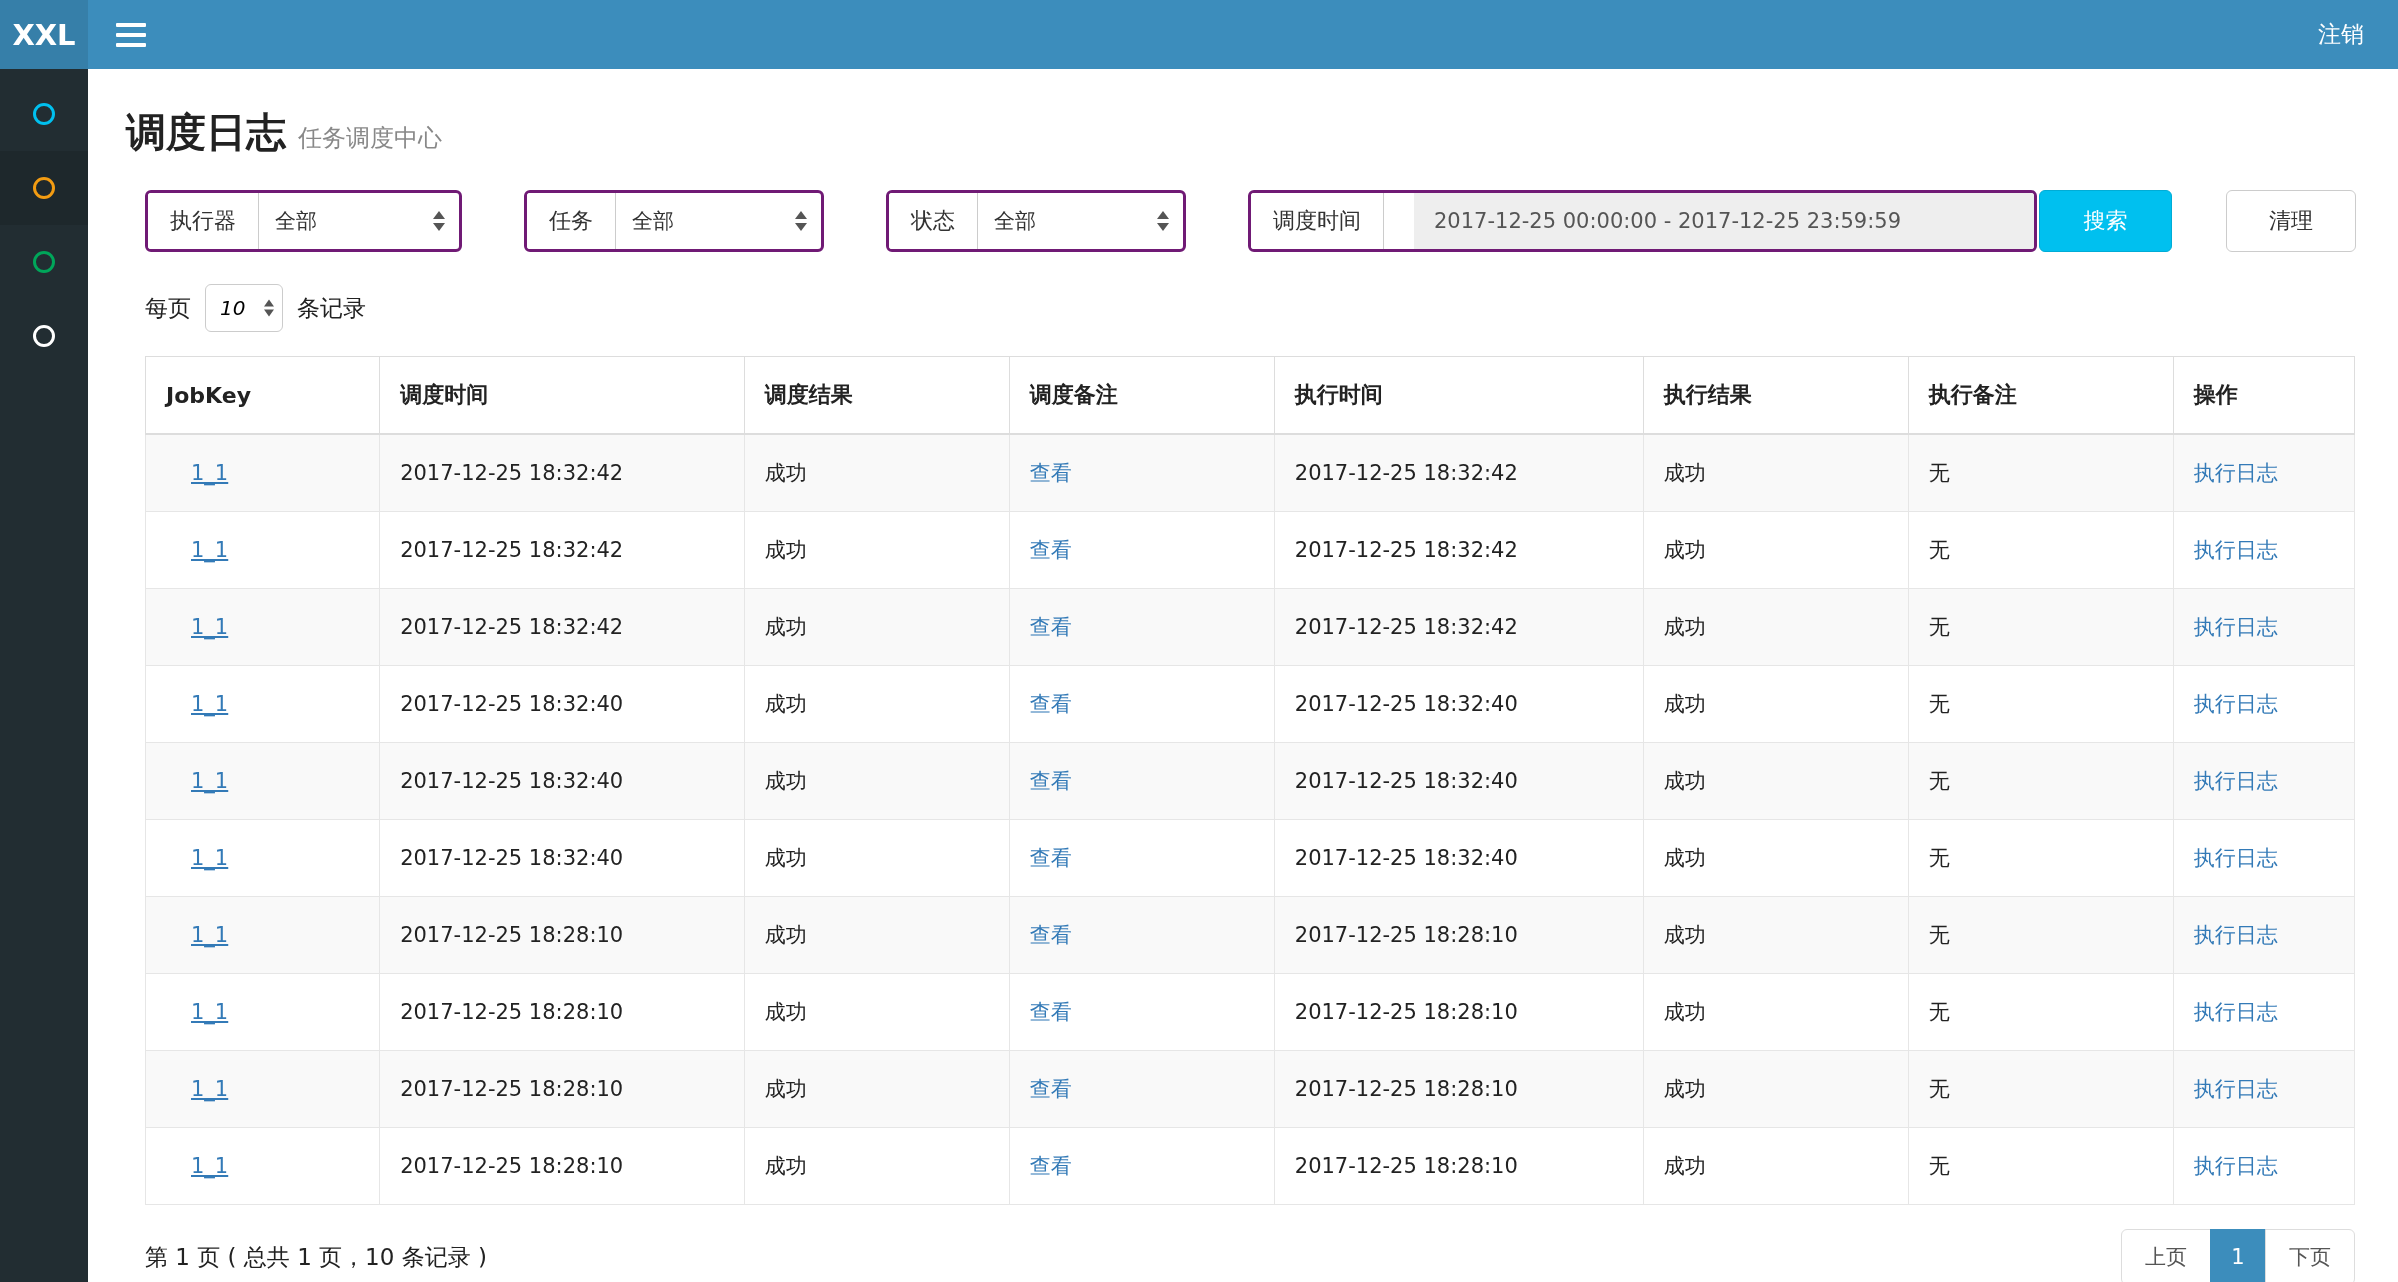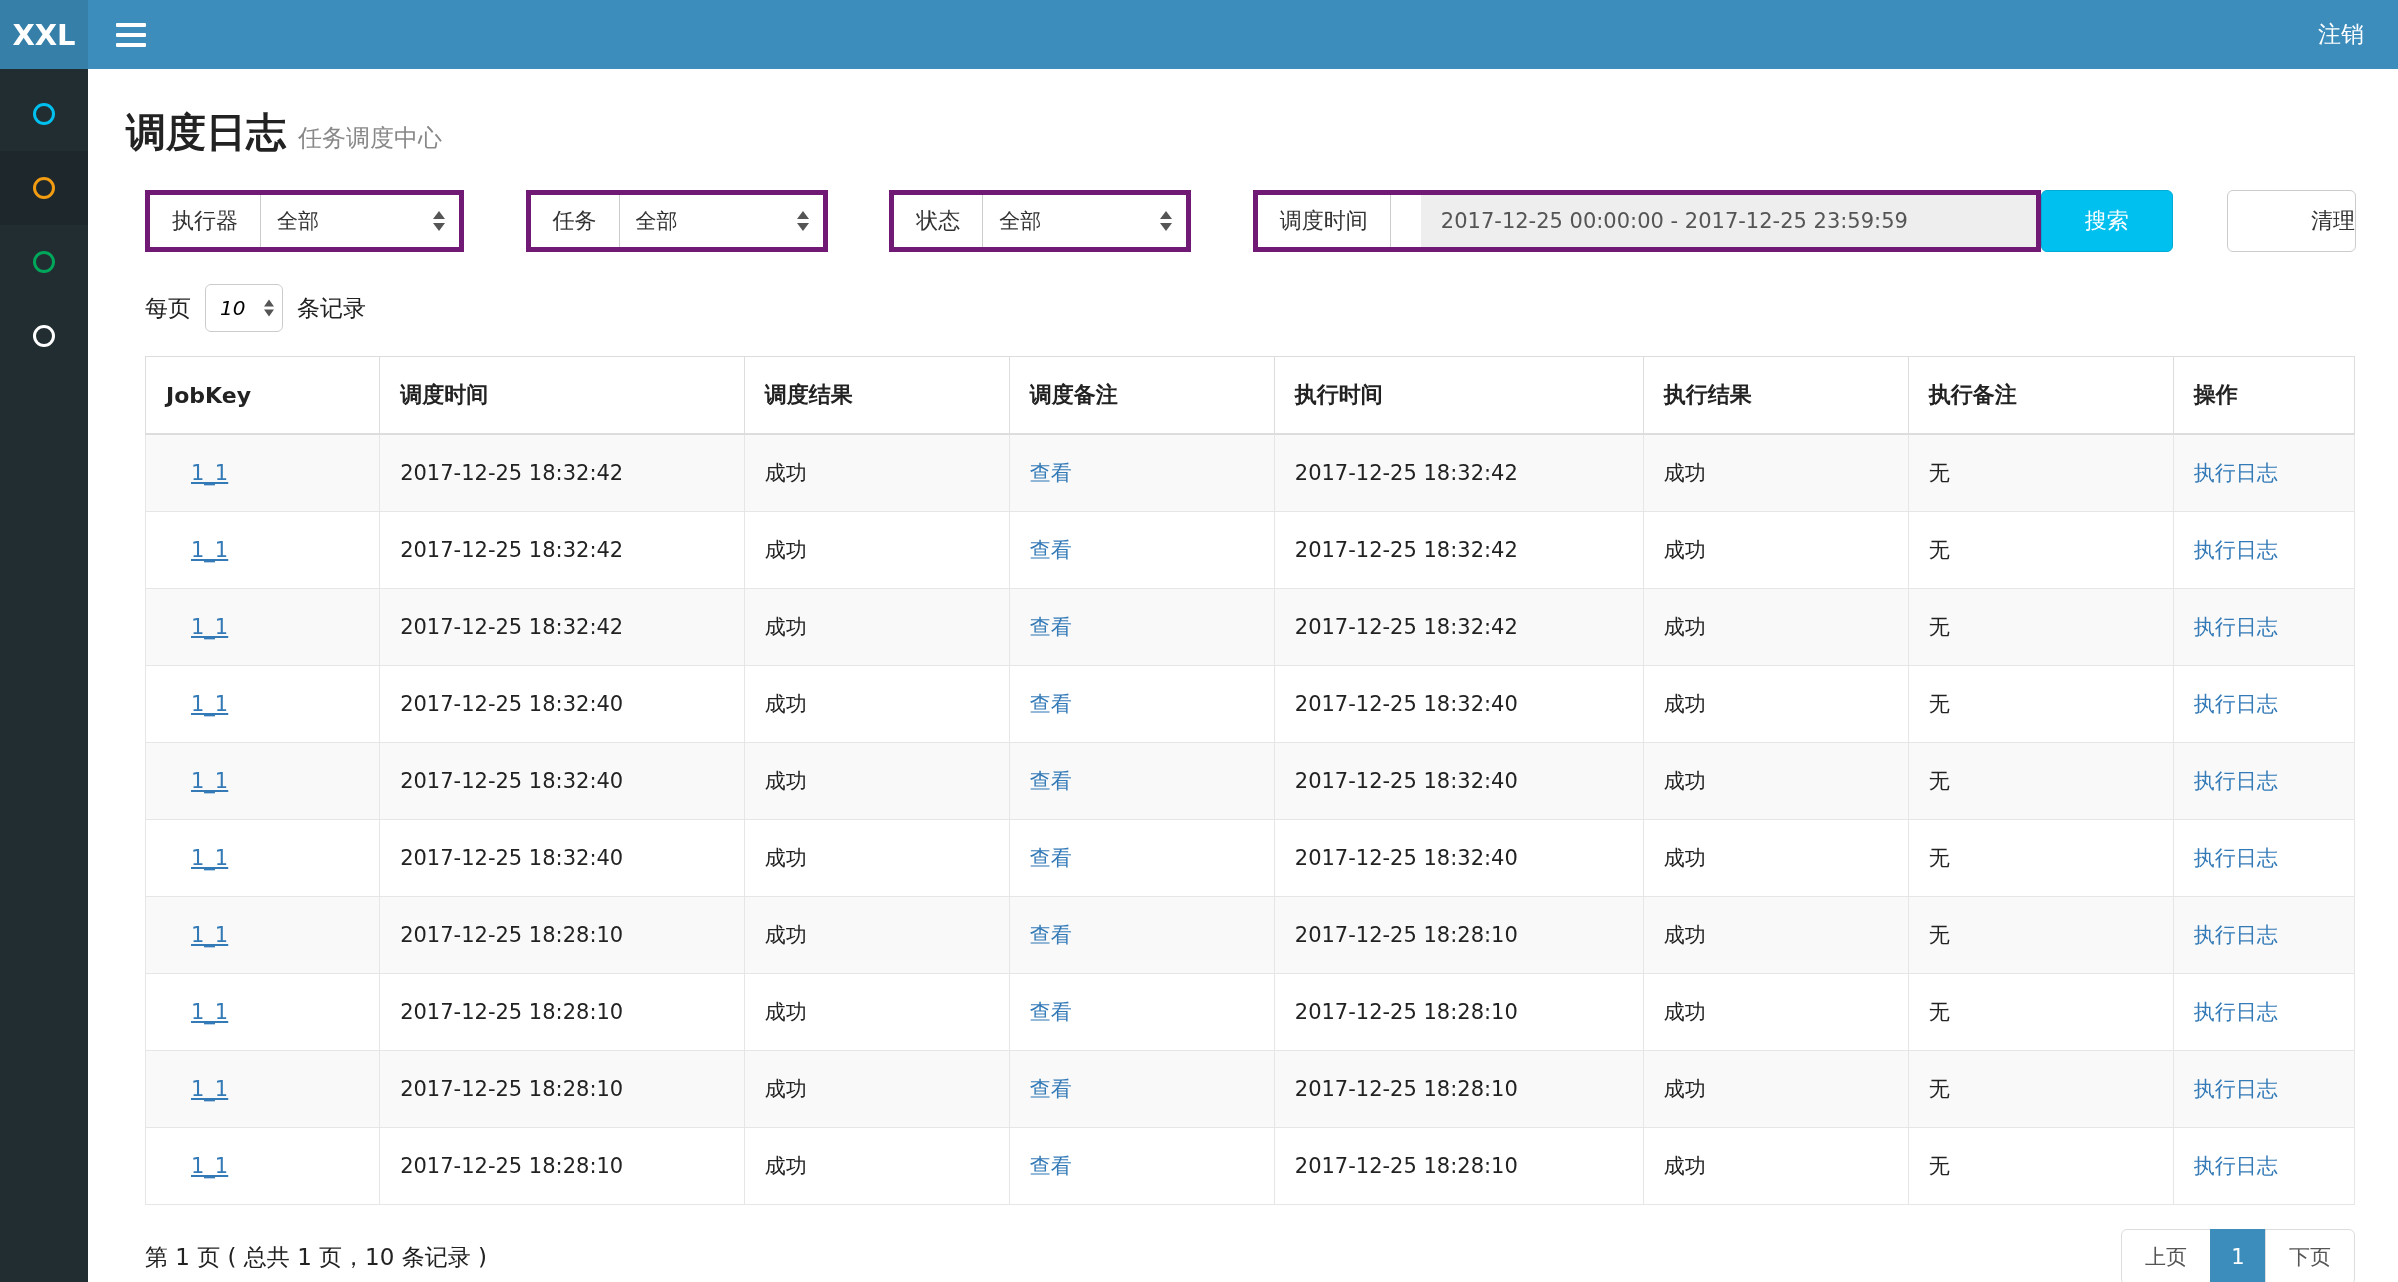--- a/index.html
+++ b/index.html
@@ -31,21 +31,21 @@
 
   
   .page-head { margin: 14px 0 30px 0; display: flex; align-items: baseline; }
   .page-title { font-size: 40px; font-weight: bold; color: #222; }
   .page-subtitle { font-size: 24px; color: #888; margin-left: 12px; font-weight: normal; }
 
   
   .toolbar { margin-left: 19px; display: flex; align-items: center; }
   .input-group {
     height: 62px; display: flex; align-items: stretch;
-    border: 5px solid #701a75; border-radius: 0; background: #fff; overflow: hidden;
+    border: 3px solid #701a75; border-radius: 6px; background: #fff; overflow: hidden;
   }
   .ig-addon {
     display: flex; align-items: center; padding: 0 22px;
     font-size: 22px; color: #333; background: #fff; border-right: 1px solid #ccc; white-space: nowrap;
   }
   .select-wrap { position: relative; display: flex; align-items: stretch; }
   .select-wrap select {
     -webkit-appearance: none; appearance: none;
     border: none; outline: none; background: transparent;
     font-size: 21px; color: #333; padding: 0 52px 0 16px; width: 100%;
@@ -63,21 +63,21 @@
   .w-job  .select-wrap { width: 205px; }
   .w-stat .select-wrap { width: 205px; }
   .time-input {
     border: none; outline: none; background: #eeeeee;
     width: 620px; font-size: 21px; color: #555; padding: 0 20px;
     font-family: inherit;
     margin-left: 30px;
   }
   .btn { height: 62px; border-radius: 6px; font-size: 22px; cursor: pointer; font-family: inherit; }
   .btn-search { margin-left: auto; width: 133px; background: #00c0ef; border: 1px solid #00acd6; color: #fff; }
-  .btn-clear  { margin-left: 54px; width: 130px; background: #fff; border: 1px solid #ccc; color: #333; text-align: right; }
+  .btn-clear  { margin-left: 54px; width: 130px; background: #fff; border: 1px solid #ccc; color: #333; }
 
   
   .pagesize-row { margin: 32px 0 24px 19px; display: flex; align-items: center; font-size: 23px; color: #222; }
   .ps-select {
     position: relative; height: 48px; border: 1px solid #ccc; border-radius: 6px;
     margin: 0 14px; display: flex; align-items: stretch; width: 78px; background: #fff;
   }
   .ps-select select {
     -webkit-appearance: none; appearance: none; border: none; outline: none; background: transparent;
     font-size: 20px; padding: 0 34px 0 14px; width: 100%; font-family: inherit; cursor: pointer; font-style: italic;

